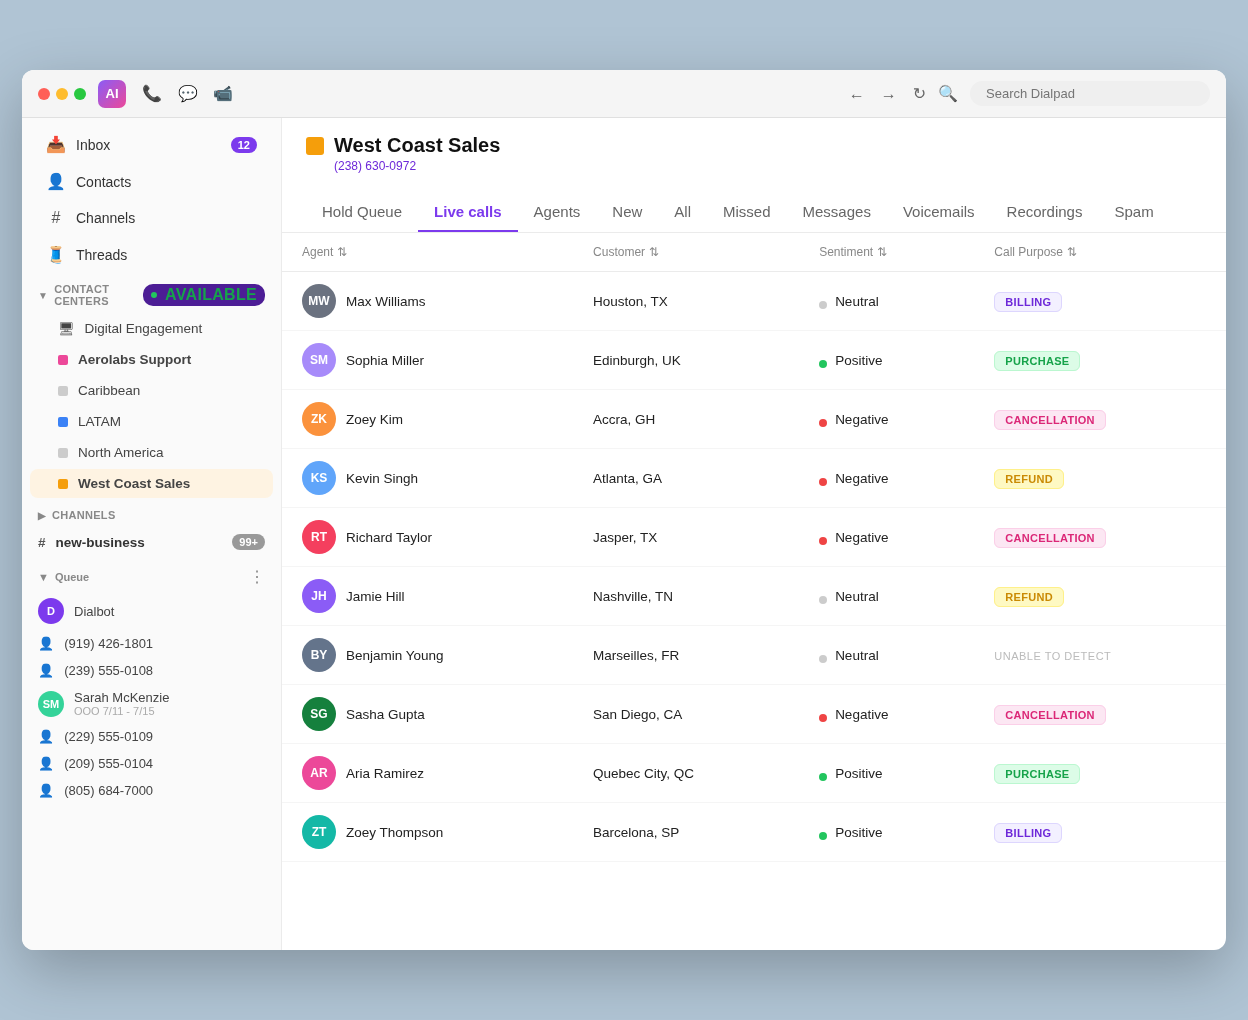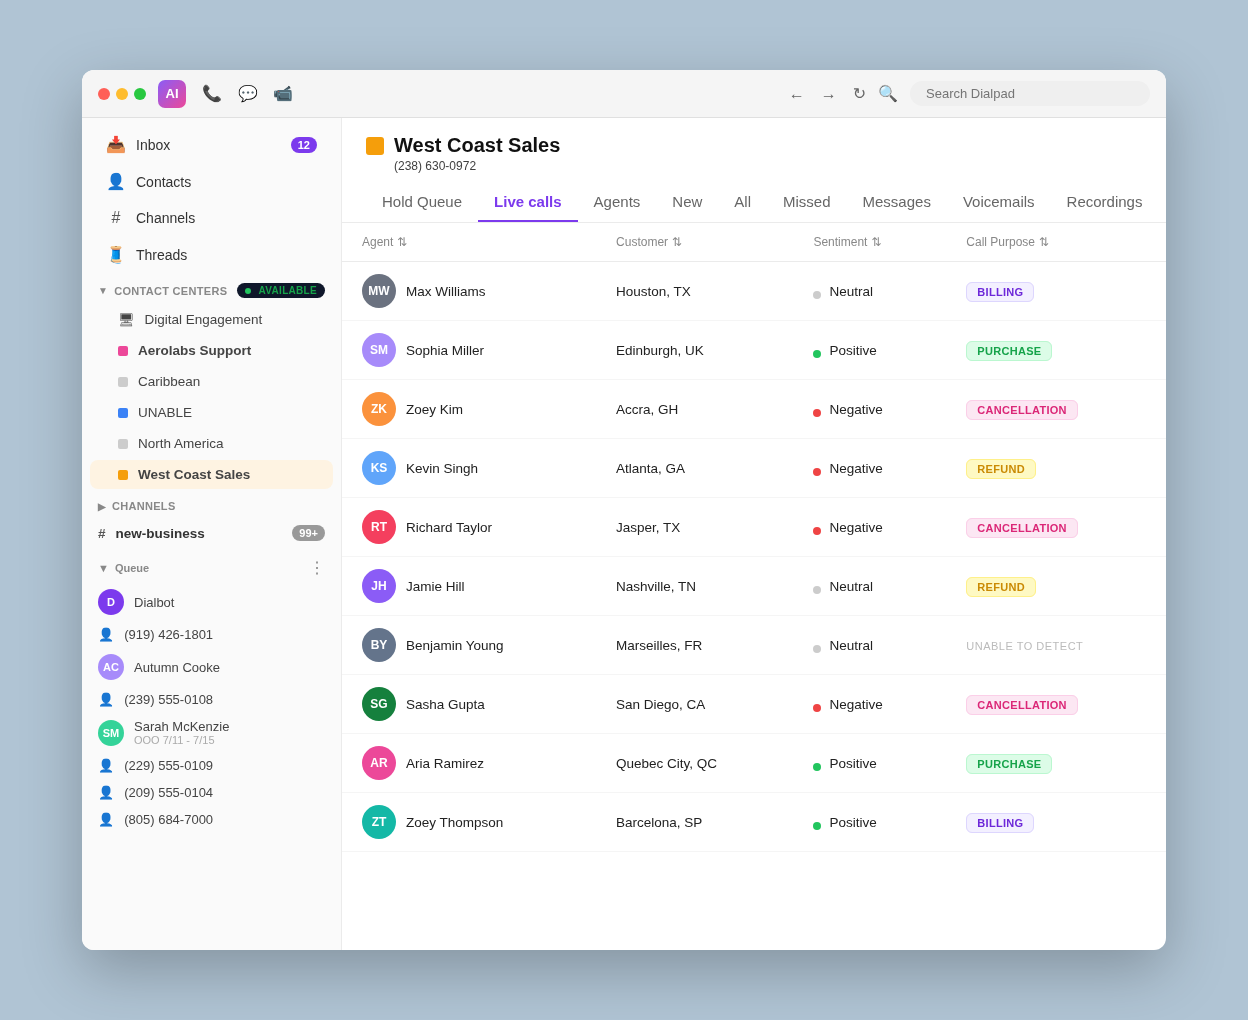--- a/index.html
+++ b/index.html
@@ -5,21 +5,21 @@
     * { box-sizing: border-box; margin: 0; padding: 0; }
     body {
       background: #b0c4d4;
       display: flex;
       align-items: center;
       justify-content: center;
       min-height: 100vh;
       font-family: -apple-system, BlinkMacSystemFont, 'Segoe UI', sans-serif;
     }
     .window {
-      width: 1084px;
+      width: 1204px;
       height: 880px;
       background: #fff;
       border-radius: 12px;
       box-shadow: 0 20px 60px rgba(0,0,0,0.25);
       display: flex;
       flex-direction: column;
       overflow: hidden;
     }
     
     .titlebar {
@@ -106,23 +106,23 @@
       font-size: 11px;
       color: #888;
       font-weight: 600;
       text-transform: uppercase;
       letter-spacing: 0.3px;
       margin-top: 4px;
     }
     .section-header .chevron { margin-right: 6px; font-size: 10px; }
     .available-badge {
       margin-left: auto;
-      background: #0f172a;
+      background: #4c1d95;
       color: #16a34a;
-      font-size: 10px;
+      font-size: 16px;
       font-weight: 600;
       padding: 2px 8px;
       border-radius: 10px;
       display: flex; align-items: center; gap: 8px;
     }
     .dot-green { width: 6px; height: 6px; background: #22c55e; border-radius: 50%; display: inline-block; }
     .contact-center-item {
       display: flex;
       align-items: center;
       gap: 10px;
@@ -190,23 +190,23 @@
       background: #f59e0b;
       border-radius: 3px;
     }
     .page-title {
       font-size: 20px;
       font-weight: 700;
       color: #111;
     }
     .page-subtitle {
       font-size: 12px;
-      color: #404040;
+      color: #6d28d9;
       margin-left: 28px;
-      margin-bottom: 10px;
+      margin-bottom: 20px;
     }
     .tabs {
       display: flex;
       gap: 0;
       overflow-x: auto;
     }
     .tab {
       padding: 10px 16px;
       font-size: 15px;
       color: #666;
@@ -340,21 +340,21 @@
       <div class="contact-center-item">
         <div class="color-square" style="background:#ec4899;"></div>
         <span style="font-weight:700;">Aerolabs Support</span>
       </div>
       <div class="contact-center-item">
         <div class="color-square" style="background:#ccc;"></div>
         <span>Caribbean</span>
       </div>
       <div class="contact-center-item">
         <div class="color-square" style="background:#3b82f6;"></div>
-        <span>UNABLE</span>
+        <span>LATAM</span>
       </div>
       <div class="contact-center-item">
         <div class="color-square" style="background:#ccc;"></div>
         <span>North America</span>
       </div>
       <div class="contact-center-item active">
         <div class="color-square" style="background:#f59e0b;"></div>
         <span style="font-weight:600;">West Coast Sales</span>
       </div>
 
@@ -376,24 +376,20 @@
         <span class="more-btn">⋮</span>
       </div>
 
       <div class="recent-item">
         <div class="avatar-small" style="background:#7c3aed;">D</div>
         <span>Dialbot</span>
       </div>
       <div class="recent-item">
         <span style="color:#888;font-size:13px;">👤</span>
         <span>(919) 426-1801</span>
-      </div>
-      <div class="recent-item">
-        <div class="avatar-small" style="background:#a78bfa;">AC</div>
-        <span>Autumn Cooke</span>
       </div>
       <div class="recent-item">
         <span style="color:#888;font-size:13px;">👤</span>
         <span>(239) 555-0108</span>
       </div>
       <div class="recent-item">
         <div class="avatar-small" style="background:#34d399;position:relative;">SM</div>
         <div>
           <div>Sarah McKenzie</div>
           <div class="sub-text">OOO 7/11 - 7/15</div>
@@ -423,21 +419,21 @@
         <div class="tabs">
           <div class="tab">Hold Queue</div>
           <div class="tab active">Live calls</div>
           <div class="tab">Agents</div>
           <div class="tab">New</div>
           <div class="tab">All</div>
           <div class="tab">Missed</div>
           <div class="tab">Messages</div>
           <div class="tab">Voicemails</div>
           <div class="tab">Recordings</div>
-          <div class="tab">Sales</div>
+          <div class="tab">Spam</div>
 
         </div>
       </div>
 
       <div class="table-container">
         <table>
           <thead>
             <tr>
               <th>
                 <div class="th-sort">Agent <span>⇅</span></div>

